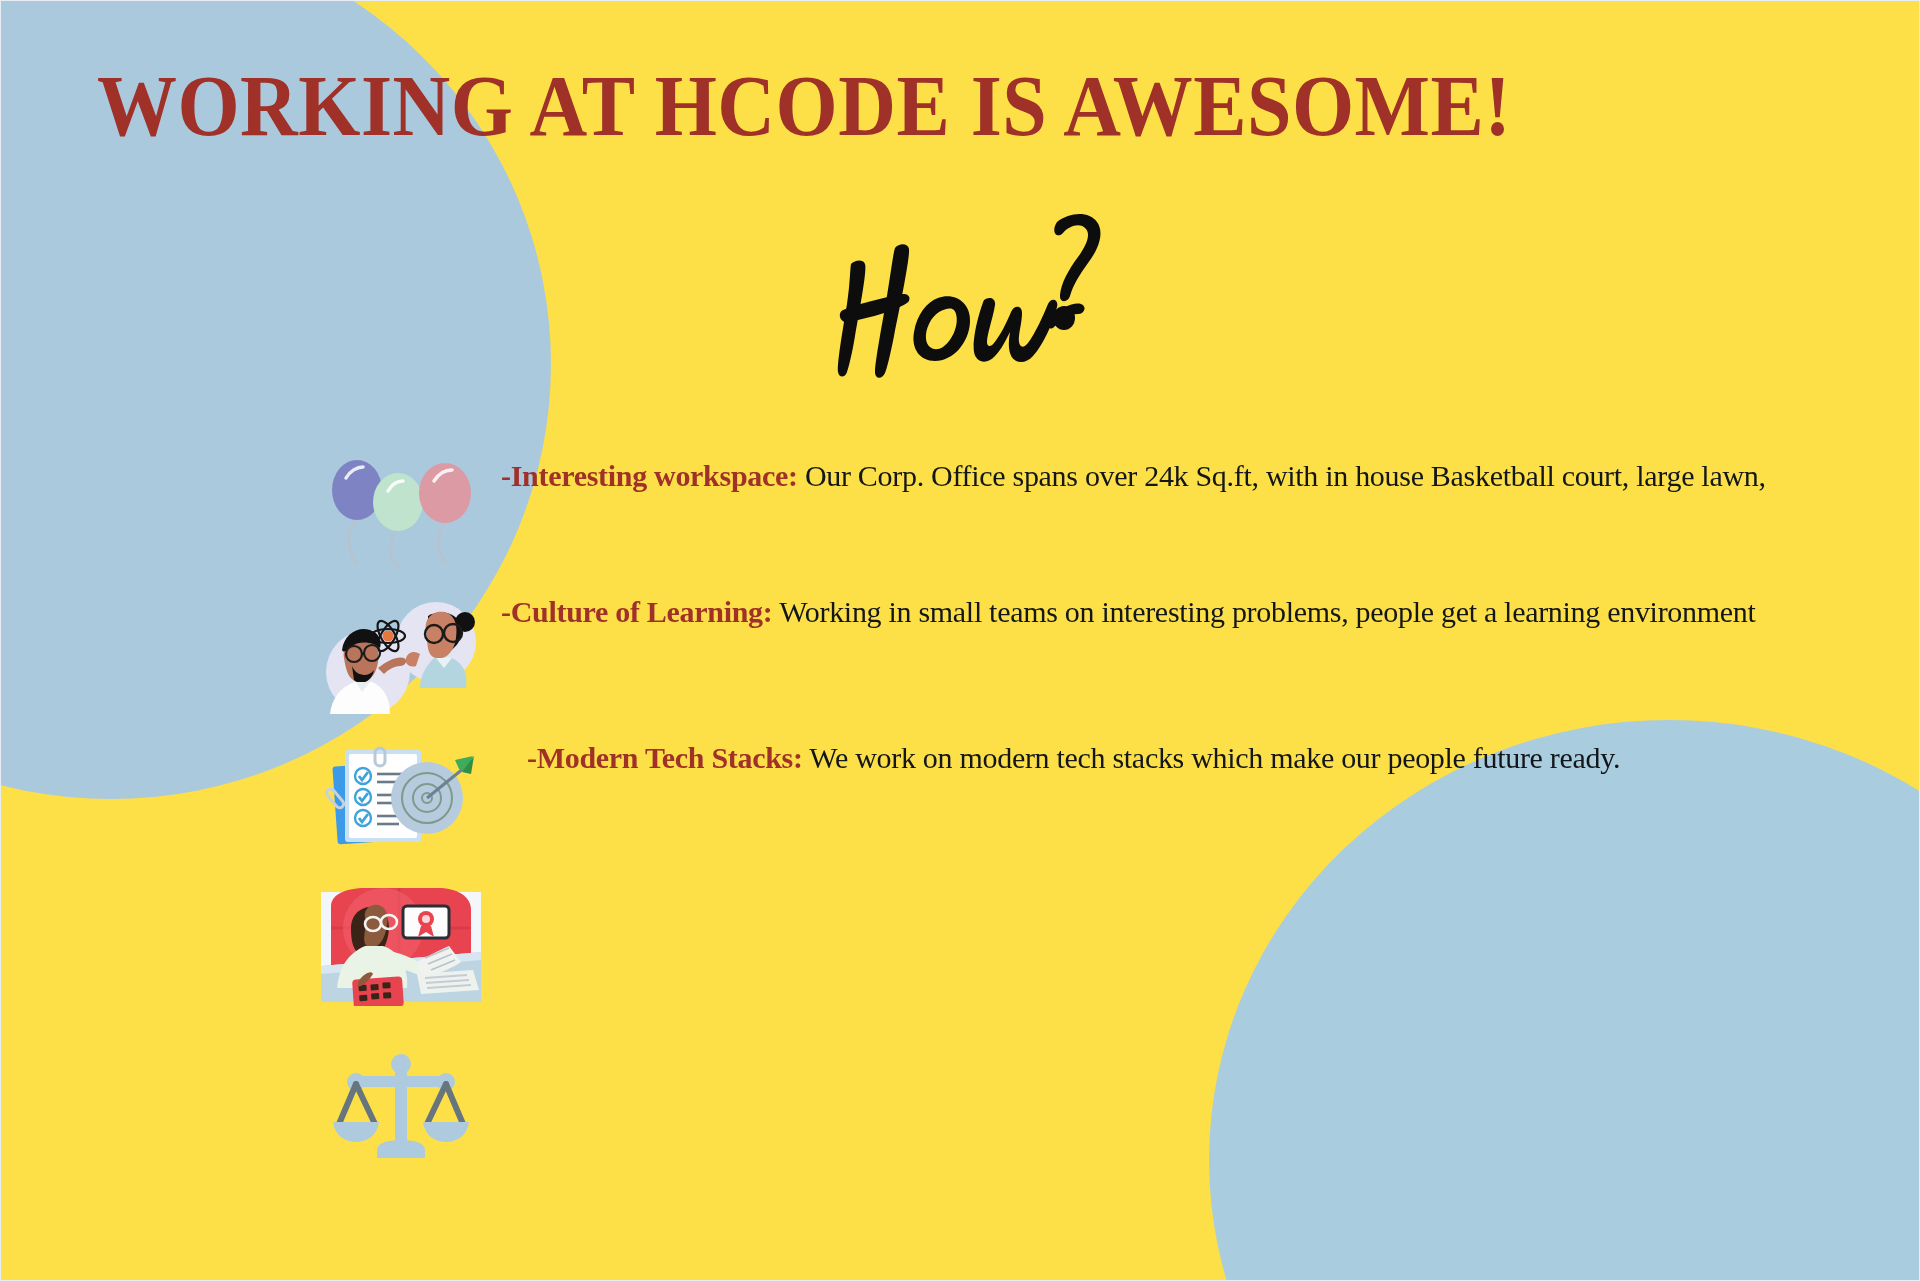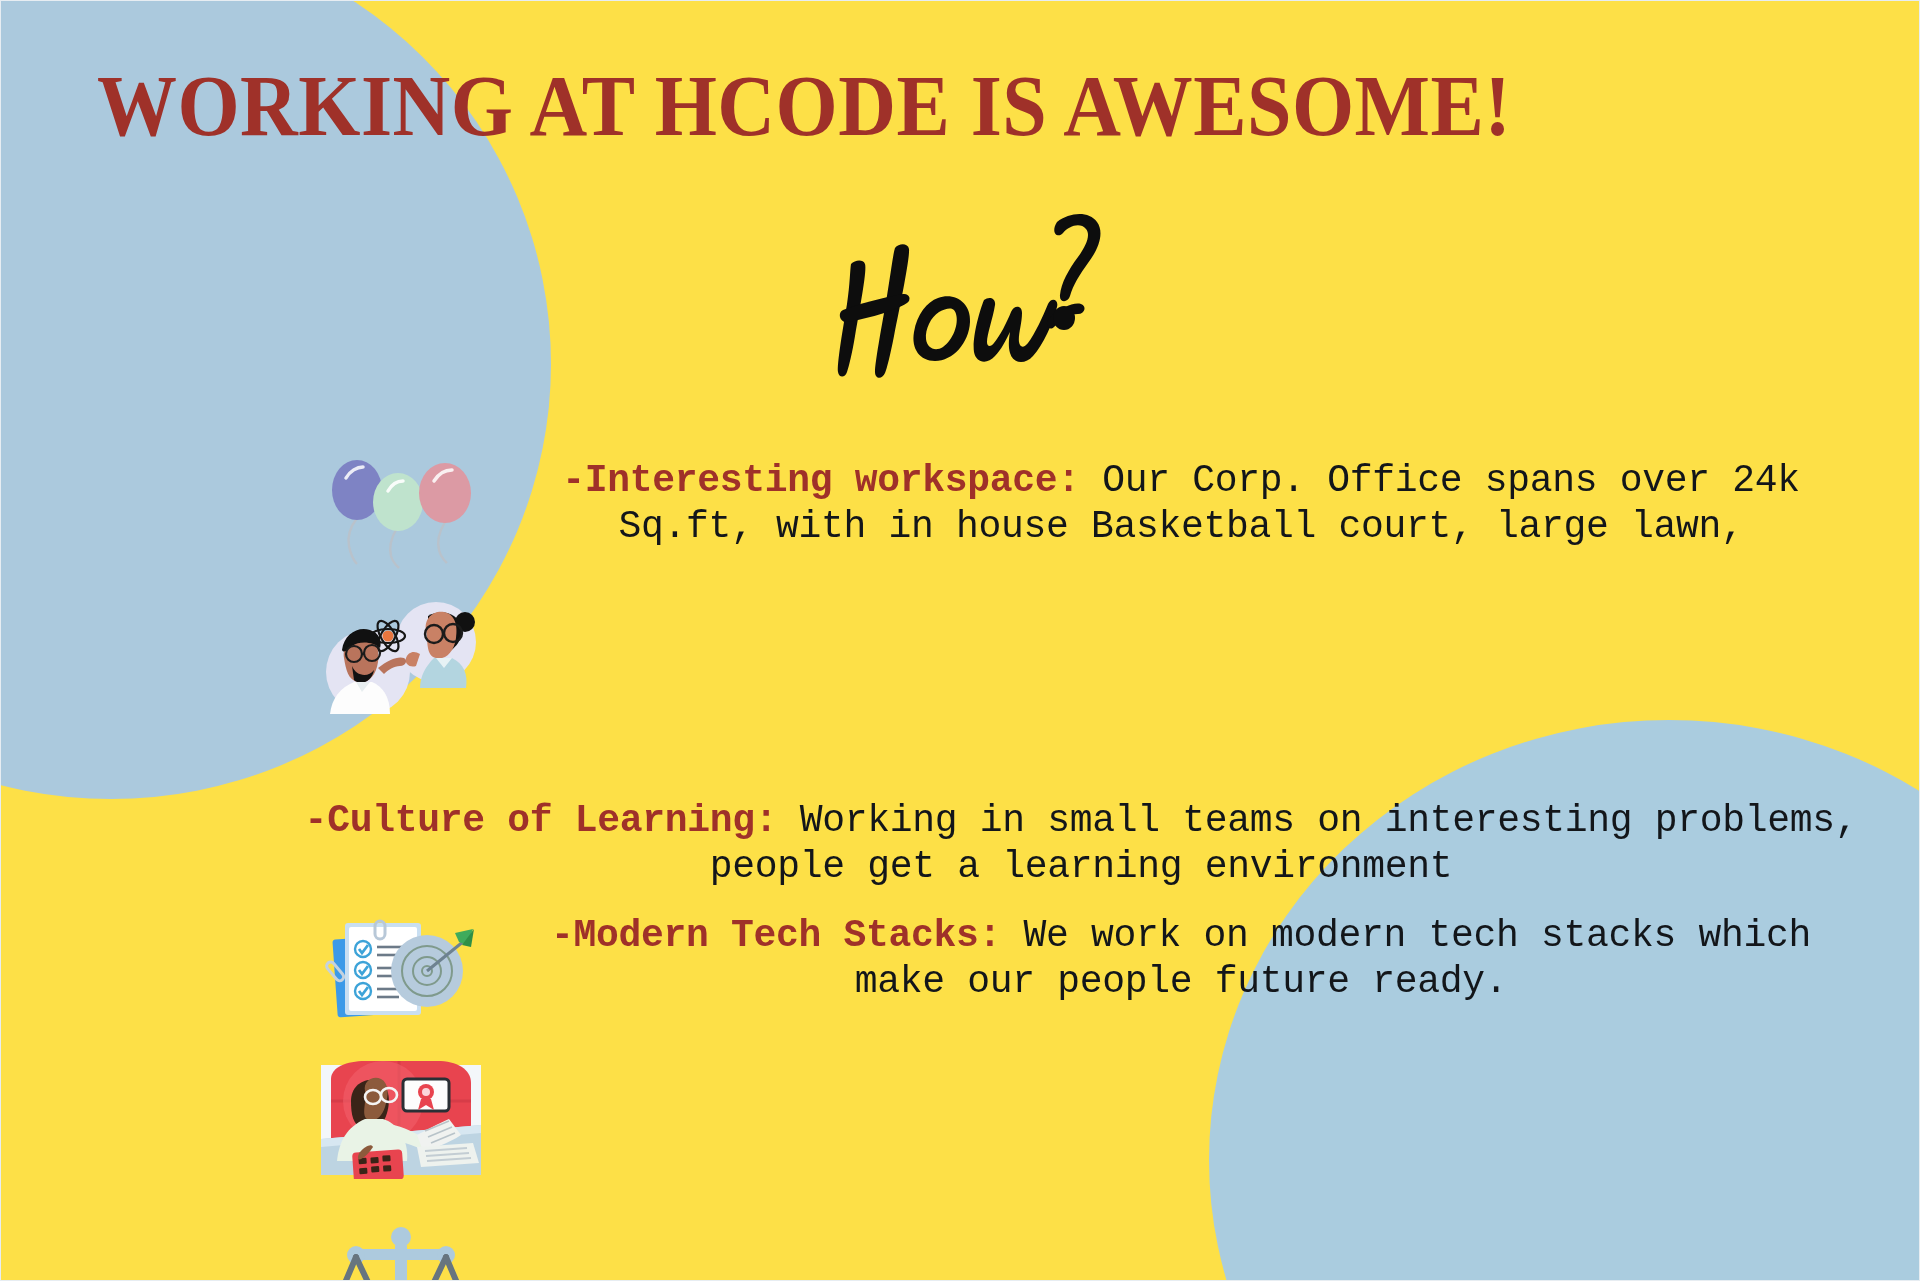--- a/index.html
+++ b/index.html
@@ -89,42 +89,41 @@
     width: 200px;
     flex: 0 0 200px;
     display: flex;
     align-items: flex-start;
     justify-content: center;
     padding-top: 4px;
   }
   .bullet-icon svg { display: block; }
   .bullet-text {
     flex: 1 1 auto;
-    font-family: Liberation Mono, monospace;
-    font-size: 38px;
+    font-family: Liberation Serif, serif;
+    font-size: 30px;
     line-height: 1.20;
     color: #13161a;
     letter-spacing: -0.3px;
     padding-top: 2px;
-    text-align: center;
   }
   .bullet-text .lead {
     color: #9f3129;
     font-weight: bold;
   }
   .bullet-text .lead-colon-dark {
     color: #13161a;
     font-weight: bold;
   }
   .dash { color: #9f3129; font-weight: bold; }
 
   
   .b1 { margin-bottom: 22px; }
-  .b2 { margin-bottom: 22px; flex-direction: column; }
-  .b3 { margin-bottom: 22px; }
+  .b2 { margin-bottom: 22px; }
+  .b3 { margin-bottom: 22px; gap: 26px; }
   .b4 { margin-bottom: 40px; }
 </style>
 </head>
 <body>
 
 <div class="slide">
 
   <div class="blob-topleft"></div>
   <div class="blob-bottomright"></div>
 

